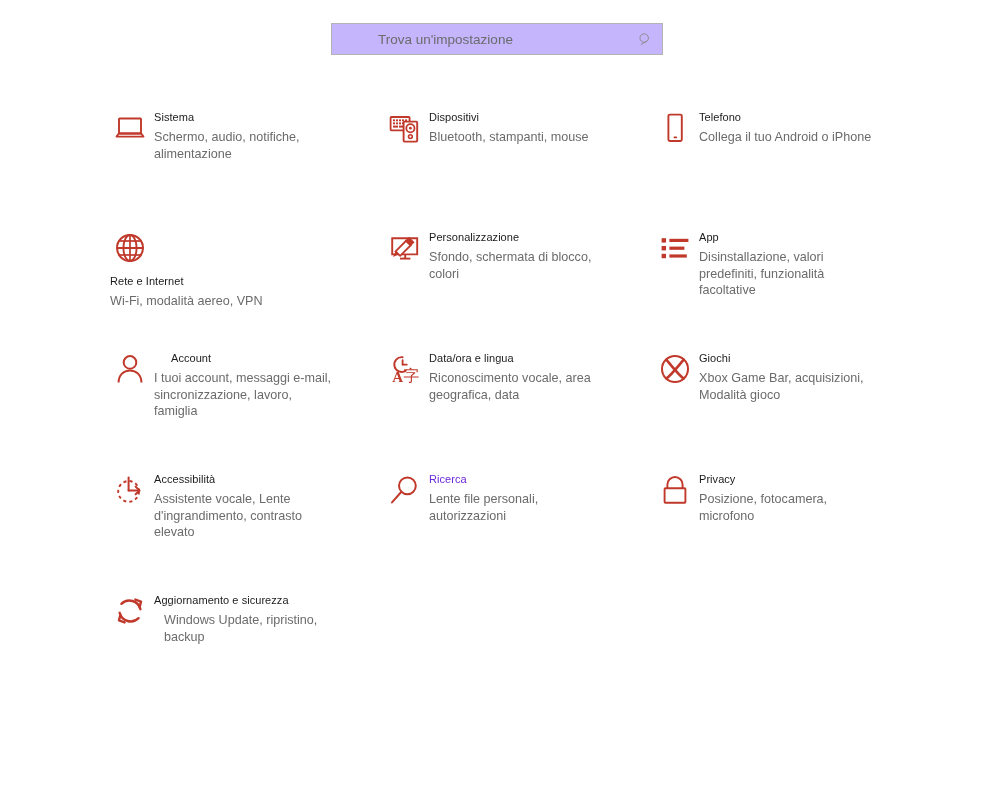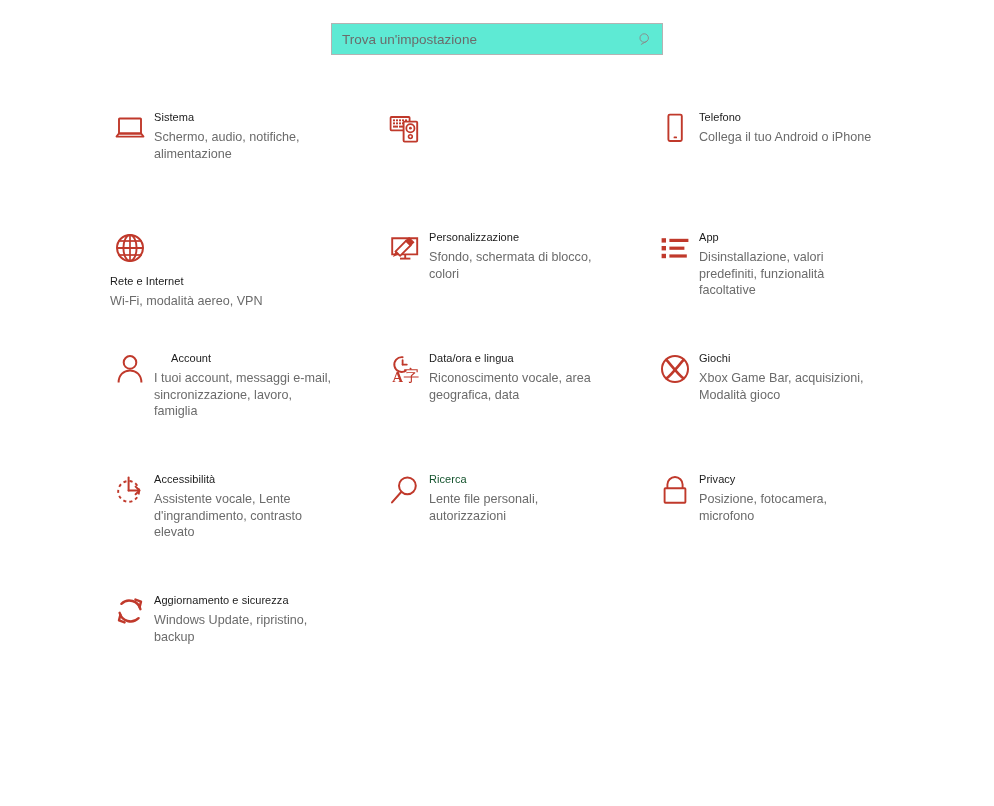--- a/index.html
+++ b/index.html
@@ -18,23 +18,24 @@
     position: absolute;
     left: 331px;
     top: 23px;
     width: 332px;
     height: 32px;
   }
   #search-box {
     width: 100%;
     height: 100%;
     border: 1px solid #b3b3b3;
-    background: #5eead4;
+    background: #c4b5fd;
     display: flex;
     align-items: center;
+    padding-left: 36px;
   }
   #search-input {
     flex: 1 1 auto;
     border: 0;
     outline: none;
     background: transparent;
     font-family: "Liberation Sans", sans-serif;
     font-size: 13.5px;
     color: #5e5e5e;
     padding: 0 8px 0 10px;
@@ -138,20 +139,24 @@
       <rect x="16" y="10.4" width="2" height="1.9"></rect>
       <rect x="4" y="13.6" width="5" height="2"></rect>
             <rect x="10" y="13.6" width="8" height="2"></rect>
     </g>
     <rect x="14.6" y="9.6" width="13.6" height="20" rx="1" fill="#ffffff" stroke="#c0392b" stroke-width="1.9"></rect>
     <circle cx="21.4" cy="16.2" r="4.1" fill="none" stroke="#c0392b" stroke-width="1.8"></circle>
     <circle cx="21.4" cy="16.2" r="1.4" fill="#c0392b"></circle>
     <circle cx="21.4" cy="24.6" r="1.9" fill="none" stroke="#c0392b" stroke-width="1.6"></circle>
   </svg>
       </div>
+      <div class="txt">
+        <div class="title" style="color: rgb(27, 27, 27);">Dispositivi</div>
+        <div class="desc" style="color: rgb(107, 107, 107);">Bluetooth, stampanti, mouse</div>
+      </div>
     </div>
     <div class="tile wide" style="left: 655px; top: 0px;">
       <div class="icon">
         <svg viewBox="0 0 32 32" width="32" height="32">
     <rect x="9.4" y="2.6" width="13.4" height="26.4" rx="1.4" fill="none" stroke="#c0392b" stroke-width="1.9"></rect>
     <rect x="14.6" y="24.6" width="3.4" height="1.7" rx="0.6" fill="#c0392b"></rect>
   </svg>
       </div>
       <div class="txt">
         <div class="title" style="color: rgb(27, 27, 27);">Telefono</div>
@@ -263,21 +268,21 @@
       </div>
     </div>
     <div class="tile" style="left: 385px; top: 362px;">
       <div class="icon">
         <svg viewBox="0 0 32 32" width="32" height="32">
     <circle cx="18.4" cy="11.8" r="8.4" fill="none" stroke="#c0392b" stroke-width="2"></circle>
     <line x1="12.2" y1="18" x2="3" y2="28.4" stroke="#c0392b" stroke-width="2" stroke-linecap="round"></line>
   </svg>
       </div>
       <div class="txt">
-        <div class="title" style="color: #14532d;">Ricerca</div>
+        <div class="title" style="color: #6d28d9;">Ricerca</div>
         <div class="desc" style="color: rgb(107, 107, 107);">Lente file personali, autorizzazioni</div>
       </div>
     </div>
     <div class="tile" style="left: 655px; top: 362px;">
       <div class="icon">
         <svg viewBox="0 0 32 32" width="32" height="32">
     <path d="M8.4 14.4 v-3.8 a7.6 7.6 0 0 1 15.2 0 v3.8" fill="none" stroke="#c0392b" stroke-width="1.9"></path>
     <rect x="5.6" y="14.2" width="20.8" height="14.6" rx="0.8" fill="none" stroke="#c0392b" stroke-width="1.9"></rect>
   </svg>
       </div>
@@ -290,16 +295,16 @@
       <div class="icon">
         <svg viewBox="0 0 32 32" width="32" height="32">
     <path d="M26.4 14.2 A11.4 11.4 0 0 0 7.4 8.8" fill="none" stroke="#c0392b" stroke-width="2.4" stroke-linecap="round"></path>
     <path d="M5.6 17.8 A11.4 11.4 0 0 0 24.6 23.2" fill="none" stroke="#c0392b" stroke-width="2.4" stroke-linecap="round"></path>
     <path d="M21.4 4.6 l5.6 2 l-1.4 5.7" fill="none" stroke="#c0392b" stroke-width="2.4" stroke-linejoin="round" stroke-linecap="round"></path>
     <path d="M10.6 27.4 l-5.6 -2 l1.4 -5.7" fill="none" stroke="#c0392b" stroke-width="2.4" stroke-linejoin="round" stroke-linecap="round"></path>
   </svg>
       </div>
       <div class="txt">
         <div class="title" style="color: rgb(27, 27, 27);">Aggiornamento e sicurezza</div>
-        <div class="desc" style="color: rgb(107, 107, 107);">Windows Update, ripristino, backup</div>
+        <div class="desc" style="color: rgb(107, 107, 107); margin-left: 10px;">Windows Update, ripristino, backup</div>
       </div>
     </div>
   </div>
 
 </body></html>

